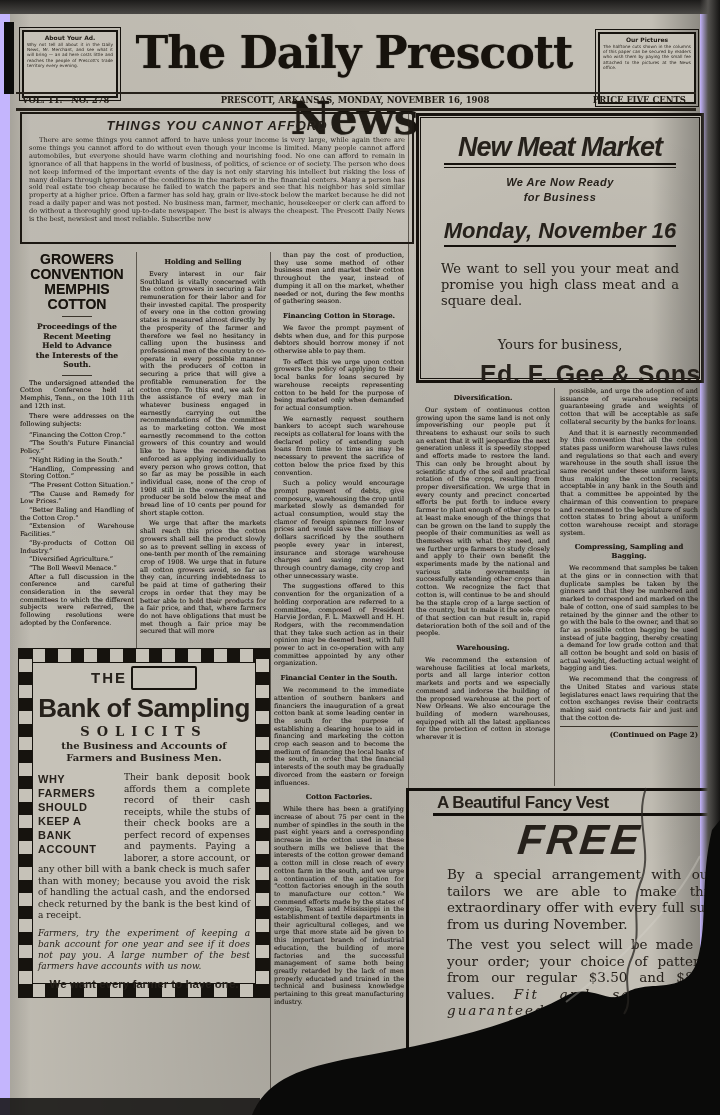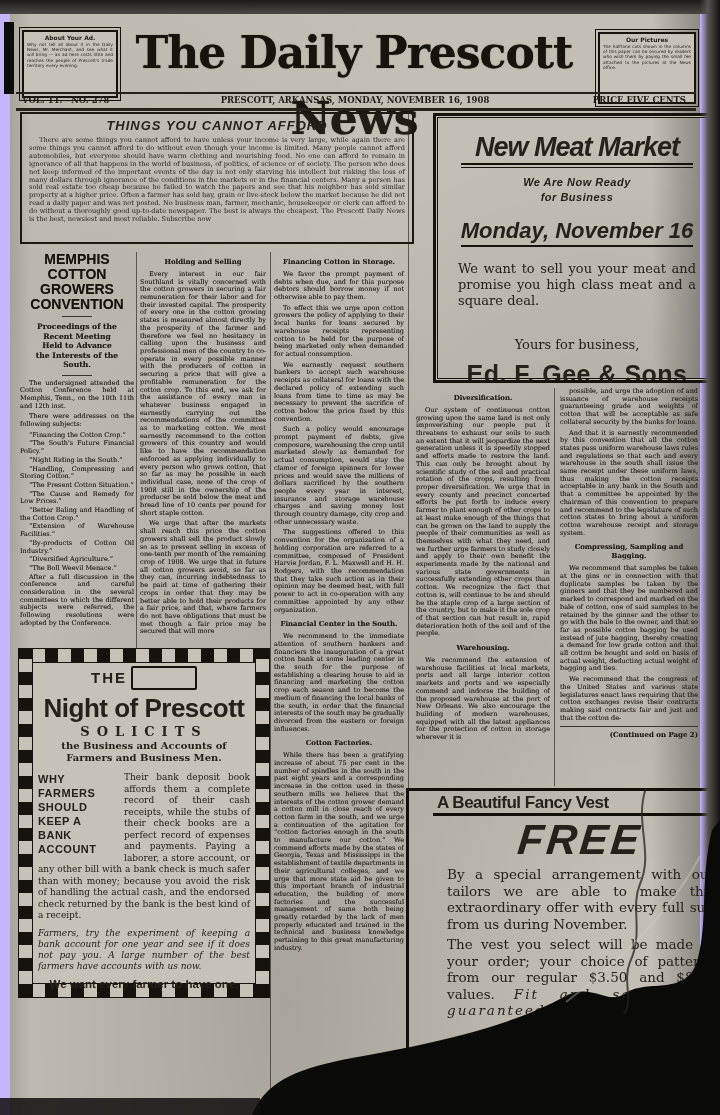--- a/index.html
+++ b/index.html
@@ -40,21 +40,21 @@
   .things-body{font:6.6px/7.9px "DejaVu Serif",serif;text-align:justify;text-indent:10px;}
   .meat-ad{border:3px solid #16120d;box-shadow:0 0 0 1px #c3bfb5 inset, 0 0 0 2px #16120d inset;
       text-align:center;overflow:hidden;}
   .meat-title{font:bold italic 27px/30px "Liberation Sans",sans-serif;margin-top:16px;letter-spacing:-1px;}
   .dbl-rule{width:82%;margin:1px auto 0;border-top:2px solid #16120d;border-bottom:1px solid #16120d;height:2px;}
   .meat-ready{font:bold italic 11px/15px "Liberation Sans",sans-serif;letter-spacing:.5px;}
   .meat-date{font:bold italic 22px/24px "Liberation Sans",sans-serif;display:inline-block;
       border-bottom:2px solid #16120d;padding-bottom:2px;margin-top:14px;}
   .meat-body{font:13px/16px "DejaVu Serif",serif;text-align:justify;margin:14px 22px 0;}
   .meat-yours{font:13px/16px "DejaVu Serif",serif;margin-top:28px;}
-  .meat-firm{font:bold 25px/27px "Liberation Sans",sans-serif;margin-top:8px;letter-spacing:.5px;}
+  .meat-firm{font:bold 25px/27px "Liberation Sans",sans-serif;margin-top:8px;letter-spacing:.5px;text-align:right;}
   .meat-phone{font:bold 7px/9px "Liberation Sans",sans-serif;letter-spacing:1px;}
   
   .bank{overflow:hidden;background:#c6c2b8;}
   .chk-h{position:absolute;height:13px;border:1px solid #16130e;
       background:repeating-linear-gradient(90deg,#16130e 0 13px,#c6c2b8 13px 26px);}
   .chk-v{position:absolute;width:13px;border:1px solid #16130e;
       background:repeating-linear-gradient(0deg,#16130e 0 13px,#c6c2b8 13px 26px);}
   .bank-in{position:absolute;left:20px;top:18px;right:20px;bottom:16px;text-align:center;}
   .bank-the-row{display:flex;align-items:center;justify-content:center;gap:4px;}
   .bank-the{font:bold 15px/18px "Liberation Sans",sans-serif;letter-spacing:2px;}
@@ -108,40 +108,40 @@
     <div class="abs dateline" style="left:12px;top:80px;">VOL. 11.—NO. 278</div>
     <div class="abs dateline" style="left:0;top:80px;width:690px;text-align:center;">PRESCOTT, ARKANSAS, MONDAY, NOVEMBER 16, 1908</div>
     <div class="abs dateline" style="right:14px;top:80px;">PRICE FIVE CENTS</div>
     <div class="abs rule" style="left:6px;top:94px;width:680px;height:3px;"></div>
 
     <div class="abs things-box" style="left:10px;top:98px;width:376px;height:122px;">
       <div class="things-title">THINGS YOU CANNOT AFFORD</div>
       <div class="things-body">There are some things you cannot afford to have unless your income is very large, while again there are some things you cannot afford to do without even though your income is limited. Many people cannot afford automobiles, but everyone should have warm clothing and nourishing food. No one can afford to remain in ignorance of all that happens in the world of business, of politics, of science or of society. The person who does not keep informed of the important events of the day is not only starving his intellect but risking the loss of many dollars through ignorance of the conditions in the markets or in the financial centers. Many a person has sold real estate too cheap because he failed to watch the papers and see that his neighbor has sold similar property at a higher price. Often a farmer has sold hay, grain or live-stock below the market because he did not read a daily paper and was not posted. No business man, farmer, mechanic, housekeeper or clerk can afford to do without a thoroughly good up-to-date newspaper. The best is always the cheapest. The Prescott Daily News is the best, newsiest and most reliable. Subscribe now</div>
     </div>
 
-    <div class="abs meat-ad" style="left:423px;top:99px;width:282px;height:264px;">
+    <div class="abs meat-ad" style="left:406px;top:99px;width:282px;height:264px;">
       <div class="meat-title">New Meat Market</div>
       <div class="dbl-rule"></div>
       <div class="meat-ready" style="margin-top:7px;">We Are Now Ready</div>
       <div class="meat-ready">for Business</div>
       <div><span class="meat-date">Monday, November 16</span></div>
       <div class="meat-body">We want to sell you your meat and promise you high class meat and a square deal.</div>
       <div class="meat-yours">Yours for business,</div>
       <div class="meat-firm">Ed. F. Gee &amp; Sons</div>
       <div class="meat-phone">Phone 197</div>
     </div>
 
     <div class="vr" style="left:126px;top:238px;height:396px;"></div>
     <div class="vr" style="left:260px;top:238px;height:860px;"></div>
     <div class="vr" style="left:398px;top:98px;height:676px;"></div>
     <div class="vr" style="left:544px;top:374px;height:398px;"></div>
 
     <div class="col bt" style="left:10px;top:238px;width:114px;height:394px;">
+      <div class="conv-h">GROWERS CONVENTION</div>
       <div class="conv-h">MEMPHIS COTTON</div>
-      <div class="conv-h">GROWERS CONVENTION</div>
       <div class="orn"></div>
       <div class="conv-sub">Proceedings of the Recent Meeting Held to Advance the Interests of the South.</div>
       <div class="orn"></div>
       <p>The undersigned attended the Cotton Conference held at Memphis, Tenn., on the 10th 11th and 12th inst.</p>
       <p>There were addresses on the following subjects:</p>
       <div class="subj">“Financing the Cotton Crop.”</div>
       <div class="subj">“The South's Future Financial Policy.”</div>
       <div class="subj">“Night Riding in the South.”</div>
       <div class="subj">“Handling, Compressing and Storing Cotton.”</div>
       <div class="subj">“The Present Cotton Situation.”</div>
@@ -154,20 +154,21 @@
       <p>After a full discussion in the conference and careful consideration in the several committees to which the different subjects were referred, the following resolutions were adopted by the Conference.</p>
     </div>
 
     <div class="col bt" style="left:130px;top:238px;width:126px;height:394px;">
       <div class="shead">Holding and Selling</div>
       <p>Every interest in our fair Southland is vitally concerned with the cotton growers in securing a fair remuneration for their labor and for their invested capital. The prosperity of every one in the cotton growing states is measured almost directly by the prosperity of the farmer and therefore we feel no hesitancy in calling upon the business and professional men of the country to co-operate in every possible manner with the producers of cotton in securing a price that will give a profitable remuneration for the cotton crop. To this end, we ask for the assistance of every man in whatever business engaged in earnestly carrying out the recommendations of the committee as to marketing cotton. We most earnestly recommend to the cotton growers of this country and would like to have the recommendation enforced as applying individually to every person who grows cotton, that so far as may be possible in each individual case, none of the crop of 1908 still in the ownership of the producer be sold below the meat and bread line of 10 cents per pound for short staple cotton.</p>
       <p>We urge that after the markets shall reach this price the cotton growers shall sell the product slowly so as to prevent selling in excess of one-tenth per month of the remaining crop of 1908. We urge that in future all cotton growers avoid, so far as they can, incurring indebtedness to be paid at time of gathering their crops in order that they may be better able to hold their products for a fair price, and that, where farmers do not have obligations that must be met though a fair price may be secured that will more</p>
     </div>
 
     <div class="col bt" style="left:264px;top:238px;width:130px;height:858px;">
+      <p>than pay the cost of production, they use some method of other business men and market their cotton throughout the year, instead of dumping it all on the market, whether needed or not, during the few months of gathering season.</p>
       <div class="shead">Financing Cotton in Storage.</div>
       <p>We favor the prompt payment of debts when due, and for this purpose debtors should borrow money if not otherwise able to pay them.</p>
       <p>To effect this we urge upon cotton growers the policy of applying to their local banks for loans secured by warehouse receipts representing cotton to be held for the purpose of being marketed only when demanded for actual consumption.</p>
       <p>We earnestly request southern bankers to accept such warehouse receipts as collateral for loans with the declared policy of extending such loans from time to time as may be necessary to prevent the sacrifice of cotton below the price fixed by this convention.</p>
       <p>Such a policy would encourage prompt payment of debts, give composure, warehousing the crop until marketed slowly as demanded for actual consumption, would stay the clamor of foreign spinners for lower prices and would save the millions of dollars sacrificed by the southern people every year in interest, insurance and storage warehouse charges and saving money lost through country damage, city crop and other unnecessary waste.</p>
       <p>The suggestions offered to this convention for the organization of a holding corporation are referred to a committee, composed of President Harvie Jordan, F. L. Maxwell and H. H. Rodgers, with the recommendation that they take such action as in their opinion may be deemed best, with full power to act in co-operation with any committee appointed by any other organization.</p>
       <div class="shead">Financial Center in the South.</div>
       <p>We recommend to the immediate attention of southern bankers and financiers the inauguration of a great cotton bank at some leading center in the south for the purpose of establishing a clearing house to aid in financing and marketing the cotton crop each season and to become the medium of financing the local banks of the south, in order that the financial interests of the south may be gradually divorced from the eastern or foreign influences.</p>
       <div class="shead">Cotton Factories.</div>
       <p>While there has been a gratifying increase of about 75 per cent in the number of spindles in the south in the past eight years and a corresponding increase in the cotton used in these southern mills we believe that the interests of the cotton grower demand a cotton mill in close reach of every cotton farm in the south, and we urge a continuation of the agitation for “cotton factories enough in the south to manufacture our cotton.” We commend efforts made by the states of Georgia, Texas and Mississippi in the establishment of textile departments in their agricultural colleges, and we urge that more state aid be given to this important branch of industrial education, the building of more factories and the successful management of same both being greatly retarded by the lack of men properly educated and trained in the technical and business knowledge pertaining to this great manufacturing industry.</p>
@@ -192,21 +193,21 @@
     <div class="abs bank" style="left:8px;top:634px;width:252px;height:350px;">
       <div class="chk-h" style="left:0;top:0;width:250px;"></div>
       <div class="chk-h" style="left:0;bottom:0;width:250px;"></div>
       <div class="chk-v" style="left:0;top:0;height:348px;"></div>
       <div class="chk-v" style="right:0;top:0;height:348px;"></div>
       <div class="bank-in">
         <div class="bank-the-row">
           <span class="bank-the">THE</span>
           <span class="bank-rect"></span>
         </div>
-        <div class="bank-name">Night of Prescott</div>
+        <div class="bank-name">Bank of Sampling</div>
         <div class="bank-sol">SOLICITS</div>
         <div class="bank-sub">the Business and Accounts of</div>
         <div class="bank-sub">Farmers and Business Men.</div>
         <div class="bank-body">
           <span class="bank-why">WHY FARMERS SHOULD KEEP A BANK ACCOUNT</span><span>Their bank deposit book affords them a complete record of their cash receipts, while the stubs of their check books are a perfect record of expenses and payments. Paying a laborer, a store account, or any other bill with a bank check is much safer than with money; because you avoid the risk of handling the actual cash, and the endorsed check returned by the bank is the best kind of a receipt.</span>
         </div>
         <div class="bank-it">Farmers, try the experiment of keeping a bank account for one year and see if it does not pay you. A large number of the best farmers have accounts with us now.</div>
         <div class="bank-want">We want every farmer to have one.</div>
         <div class="bank-cashier">T. C. McRae, Jr., Cashier</div>
       </div>

